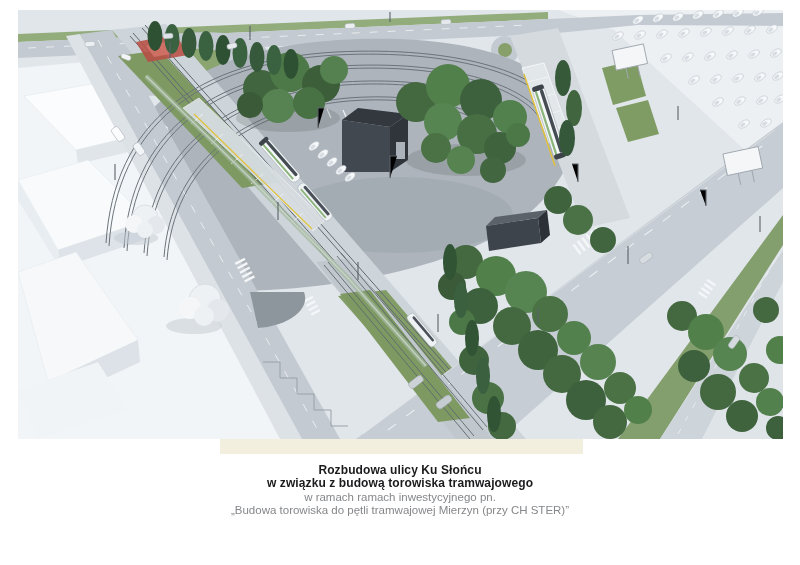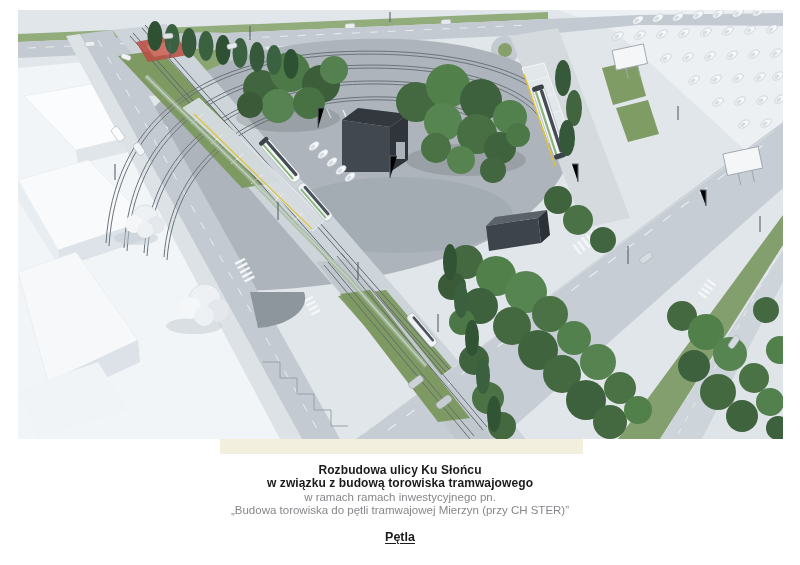--- a/index.html
+++ b/index.html
@@ -411,16 +411,15 @@
     </svg>
   </div>
 
   <div class="strip"></div>
 
   <div class="caption">
     <div class="cap-bold">Rozbudowa ulicy Ku Słońcu</div>
     <div class="cap-bold">w związku z budową torowiska tramwajowego</div>
     <div class="cap-reg">w ramach ramach inwestycyjnego pn.</div>
     <div class="cap-reg">„Budowa torowiska do pętli tramwajowej Mierzyn (przy CH STER)”</div>
-    <div class="cap-label">Pętla</div>
   </div>
 
 </div>
 
 </body></html>

